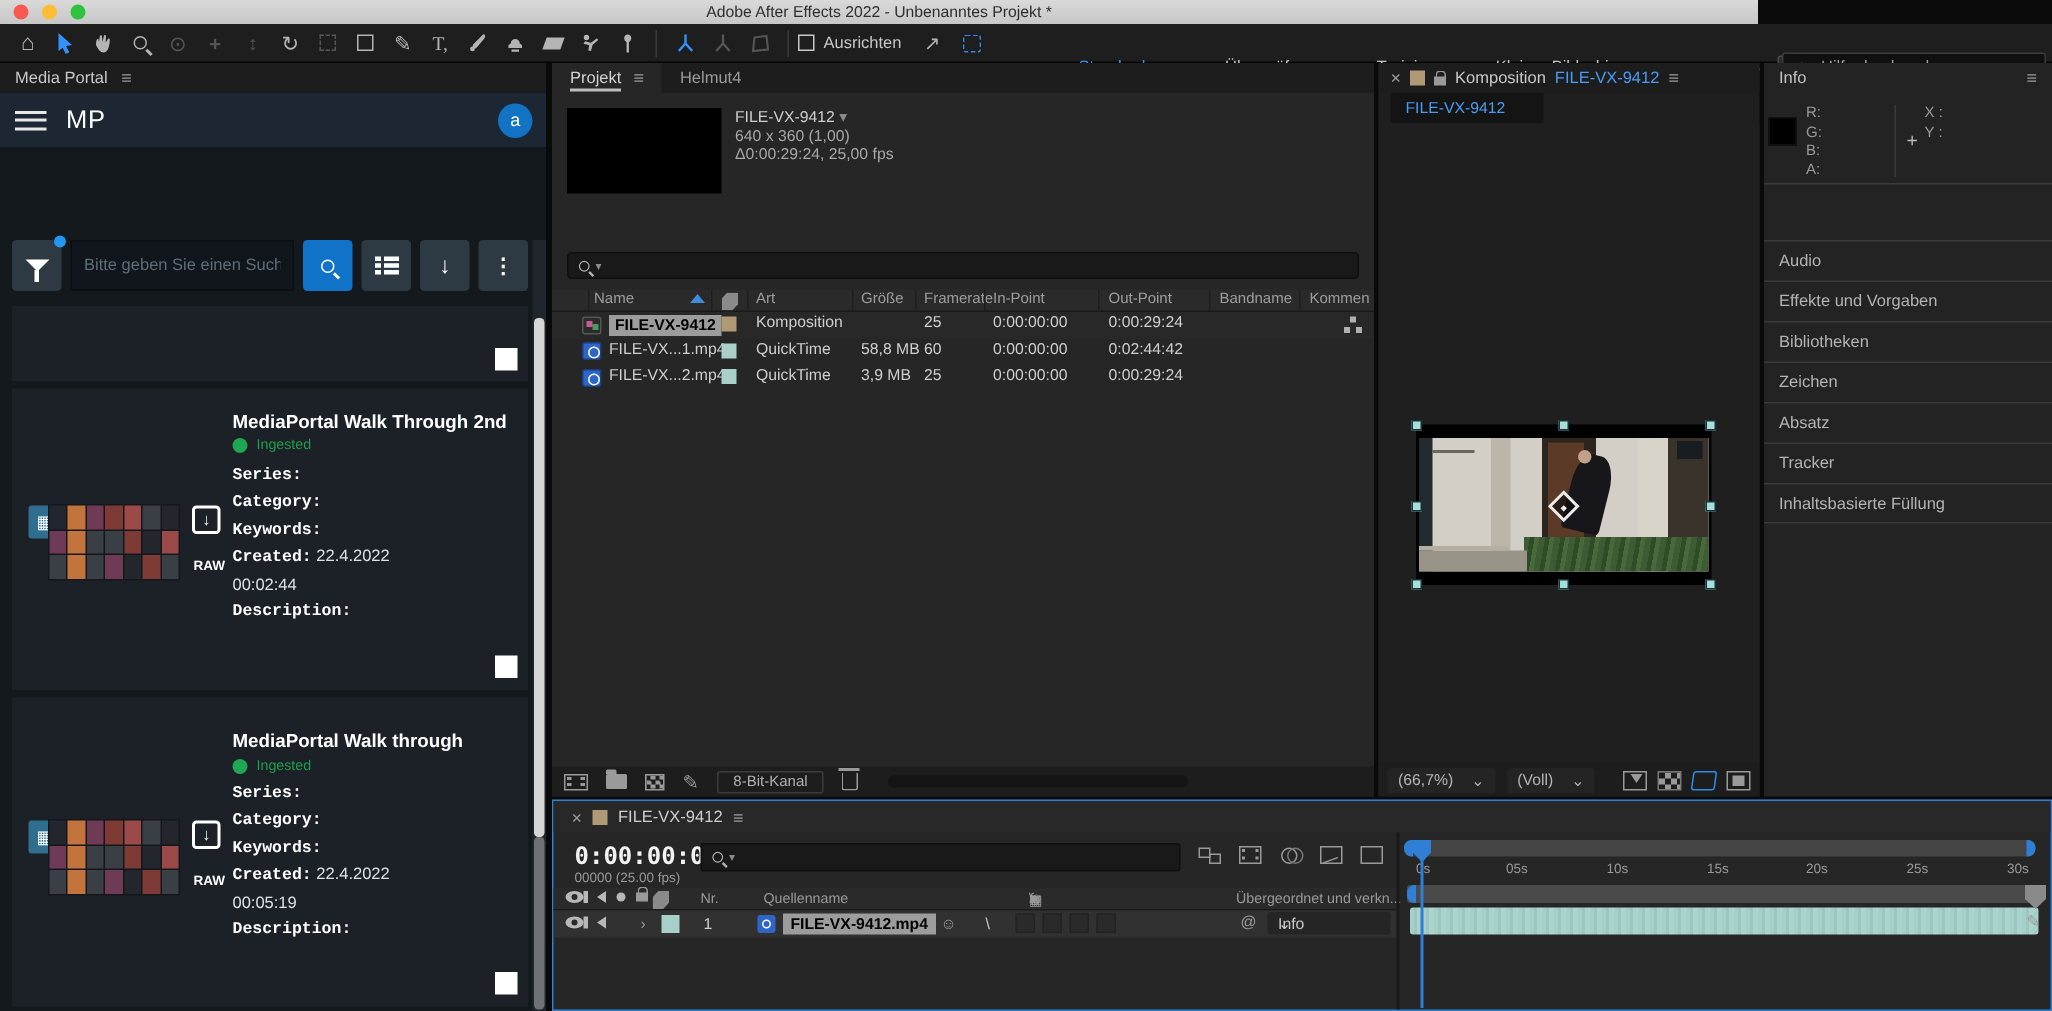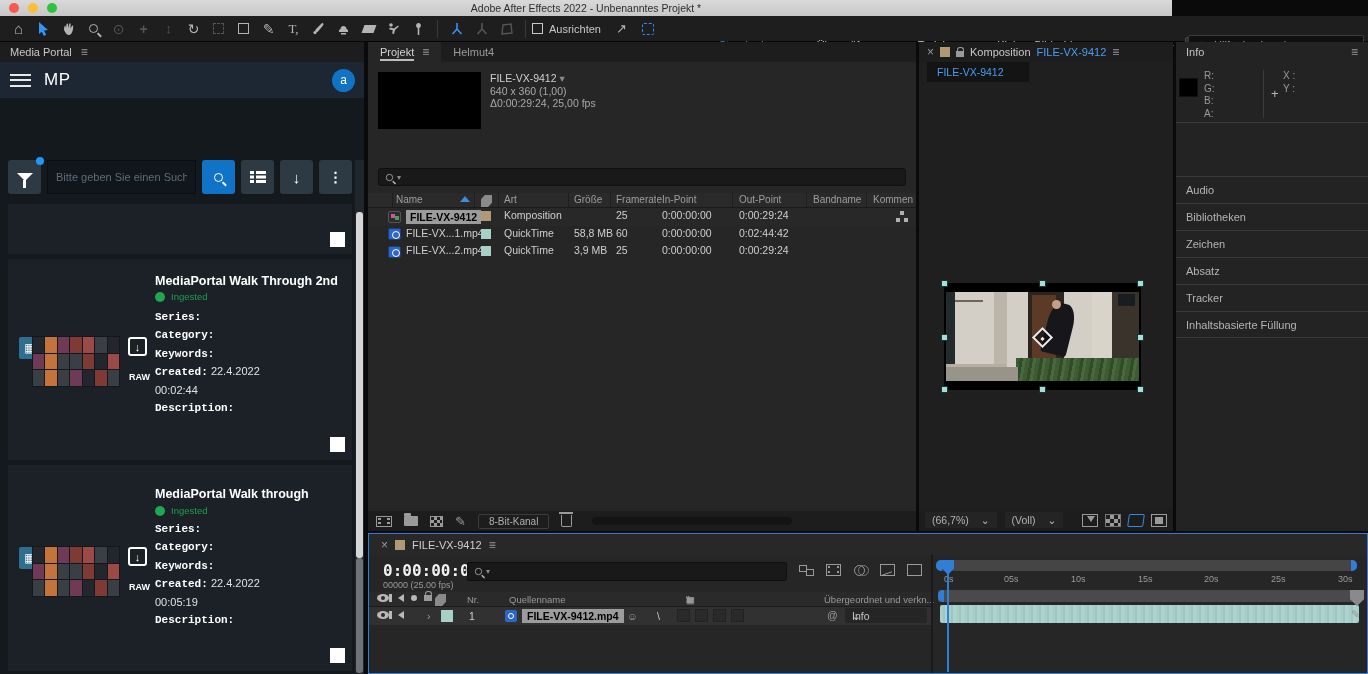--- a/index.html
+++ b/index.html
@@ -209,21 +209,21 @@
   .side-panel { position:absolute; left:1176px; top:42px; width:192px; height:489px; background:#232323; }
   .info-head { height:20px; display:flex; align-items:center; justify-content:space-between;
     padding:0 10px; color:#c3c3c3; }
   .info-body { position:relative; height:61px; border-bottom:1px solid #3a3a3a; }
   .info-swatch { position:absolute; left:3px; top:16px; width:19px; height:19px; background:#000;
     border:1px solid #101010; }
   .chan { position:absolute; left:28px; top:8px; color:#9a9a9a; font-size:10px; line-height:12.7px; }
   .info-vline { position:absolute; left:87px; top:8px; bottom:4px; width:1px; background:#3a3a3a; }
   .coords { position:absolute; left:107px; top:8px; color:#9a9a9a; font-size:10px; line-height:12.7px; }
   .cross { position:absolute; left:95px; top:24px; color:#b8b8b8; font-size:13px; }
-  .sp-rows { position:absolute; left:0; right:0; top:134px; }
+  .sp-rows { position:absolute; left:0; right:0; top:118px; }
   .sp-row { height:27px; display:flex; align-items:center; padding-left:10px; border-top:1px solid #3a3a3a;
     color:#b4b4b4; background:#232323; }
   .sp-row:last-child { border-bottom:1px solid #3a3a3a; }
 
   
   .timeline-panel { position:absolute; left:368px; top:533px; width:1000px; height:141px;
     background:#262626; border:1px solid #2f7fd6; }
   .tl-tabbar { height:21px; display:flex; align-items:center; gap:7px; padding-left:12px;
     background:#282828; color:#cfcfcf; }
   .tl-time { position:absolute; left:14px; top:27px; font-family:"DejaVu Sans Mono",monospace;
@@ -698,20 +698,21 @@
       </div>
       <div class="info-vline"></div>
       <div class="cross">+</div>
       <div class="coords">
         <div>X :</div>
           <div>Y :</div>
       </div>
     </div>
     <div class="sp-rows">
       <div class="sp-row">Audio</div>
+      <div class="sp-row">Effekte und Vorgaben</div>
       <div class="sp-row">Bibliotheken</div>
       <div class="sp-row">Zeichen</div>
       <div class="sp-row">Absatz</div>
       <div class="sp-row">Tracker</div>
       <div class="sp-row">Inhaltsbasierte Füllung</div>
     </div>
   </div>
 
   <div class="timeline-panel">
     <div class="tl-tabbar">

